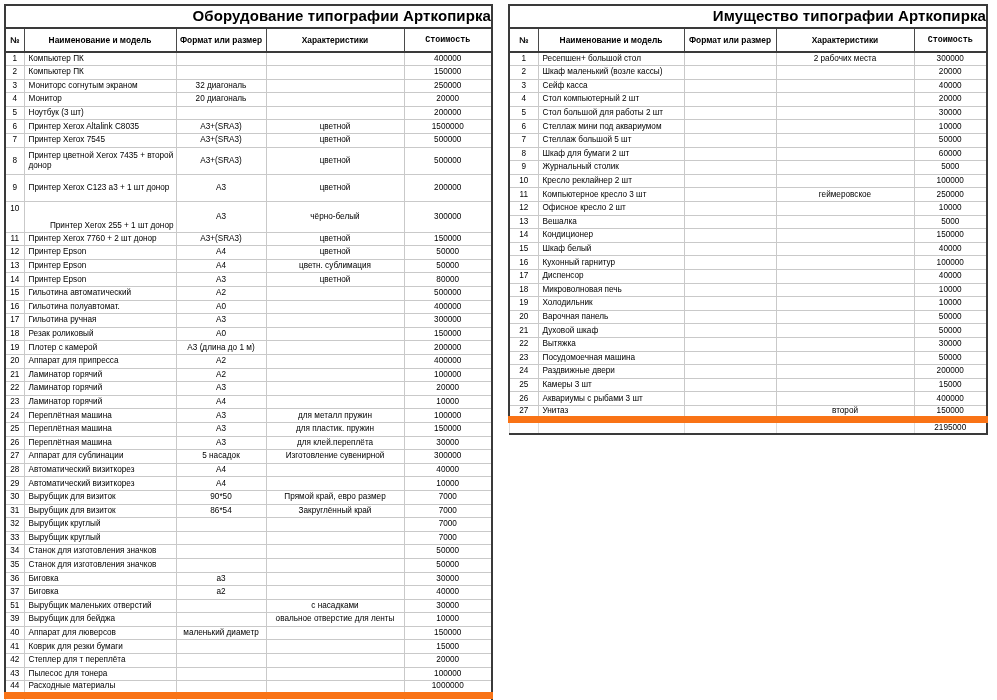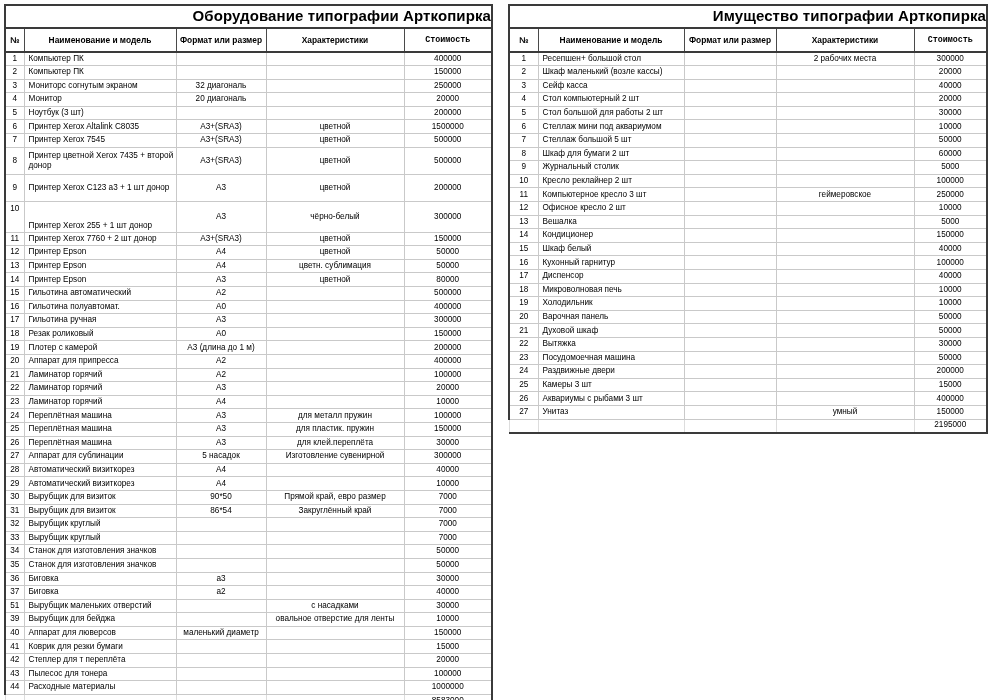--- a/index.html
+++ b/index.html
@@ -81,28 +81,29 @@
 
   
   tr.tall td { height: 27px; }
   tr.tall td.col-name { white-space: normal; line-height: 1.22; margin-top: 32px; }
   tr.tall-b td { height: 31px; }
   tr.tall-b td.col-name {
     white-space: normal;
     line-height: 1.22;
     vertical-align: bottom;
     padding-bottom: 1px;
+    text-align: right;
   }
   tr.tall-b td.col-num { vertical-align: top; padding-top: 2px; }
 
   
   tr.total-row td {
     height: 13.6px;
     border-bottom: 2px solid #3a3a3a;
-    border-top: 1px solid #f97316;
+    border-top: 7px solid #f97316;
   }
   tr.total-row td.col-price { text-align: center; }
   tr.total-row td.spacer { border-left: 1px solid #ddd; border-right: 1px solid #ddd; }
 
   
   .sheet.left col.c-num   { width: 19px; }
   .sheet.left col.c-name  { width: 152px; }
   .sheet.left col.c-fmt   { width: 90px; }
   .sheet.left col.c-char  { width: 138px; }
   .sheet.left col.c-price { width: 88px; }
@@ -658,21 +659,21 @@
           <td class="col-num">26</td>
           <td class="col-name">Аквариумы с рыбами 3 шт</td>
           <td class="col-fmt"></td>
           <td class="col-char"></td>
           <td class="col-price">400000</td>
         </tr>
         <tr>
           <td class="col-num">27</td>
           <td class="col-name">Унитаз</td>
           <td class="col-fmt"></td>
-          <td class="col-char">умный</td>
+          <td class="col-char">второй</td>
           <td class="col-price">150000</td>
         </tr>
         <tr class="total-row">
           <td class="col-num spacer"></td>
           <td class="col-name spacer"></td>
           <td class="col-fmt spacer"></td>
           <td class="col-char spacer"></td>
           <td class="col-price">2195000</td>
         </tr>
       </tbody>

